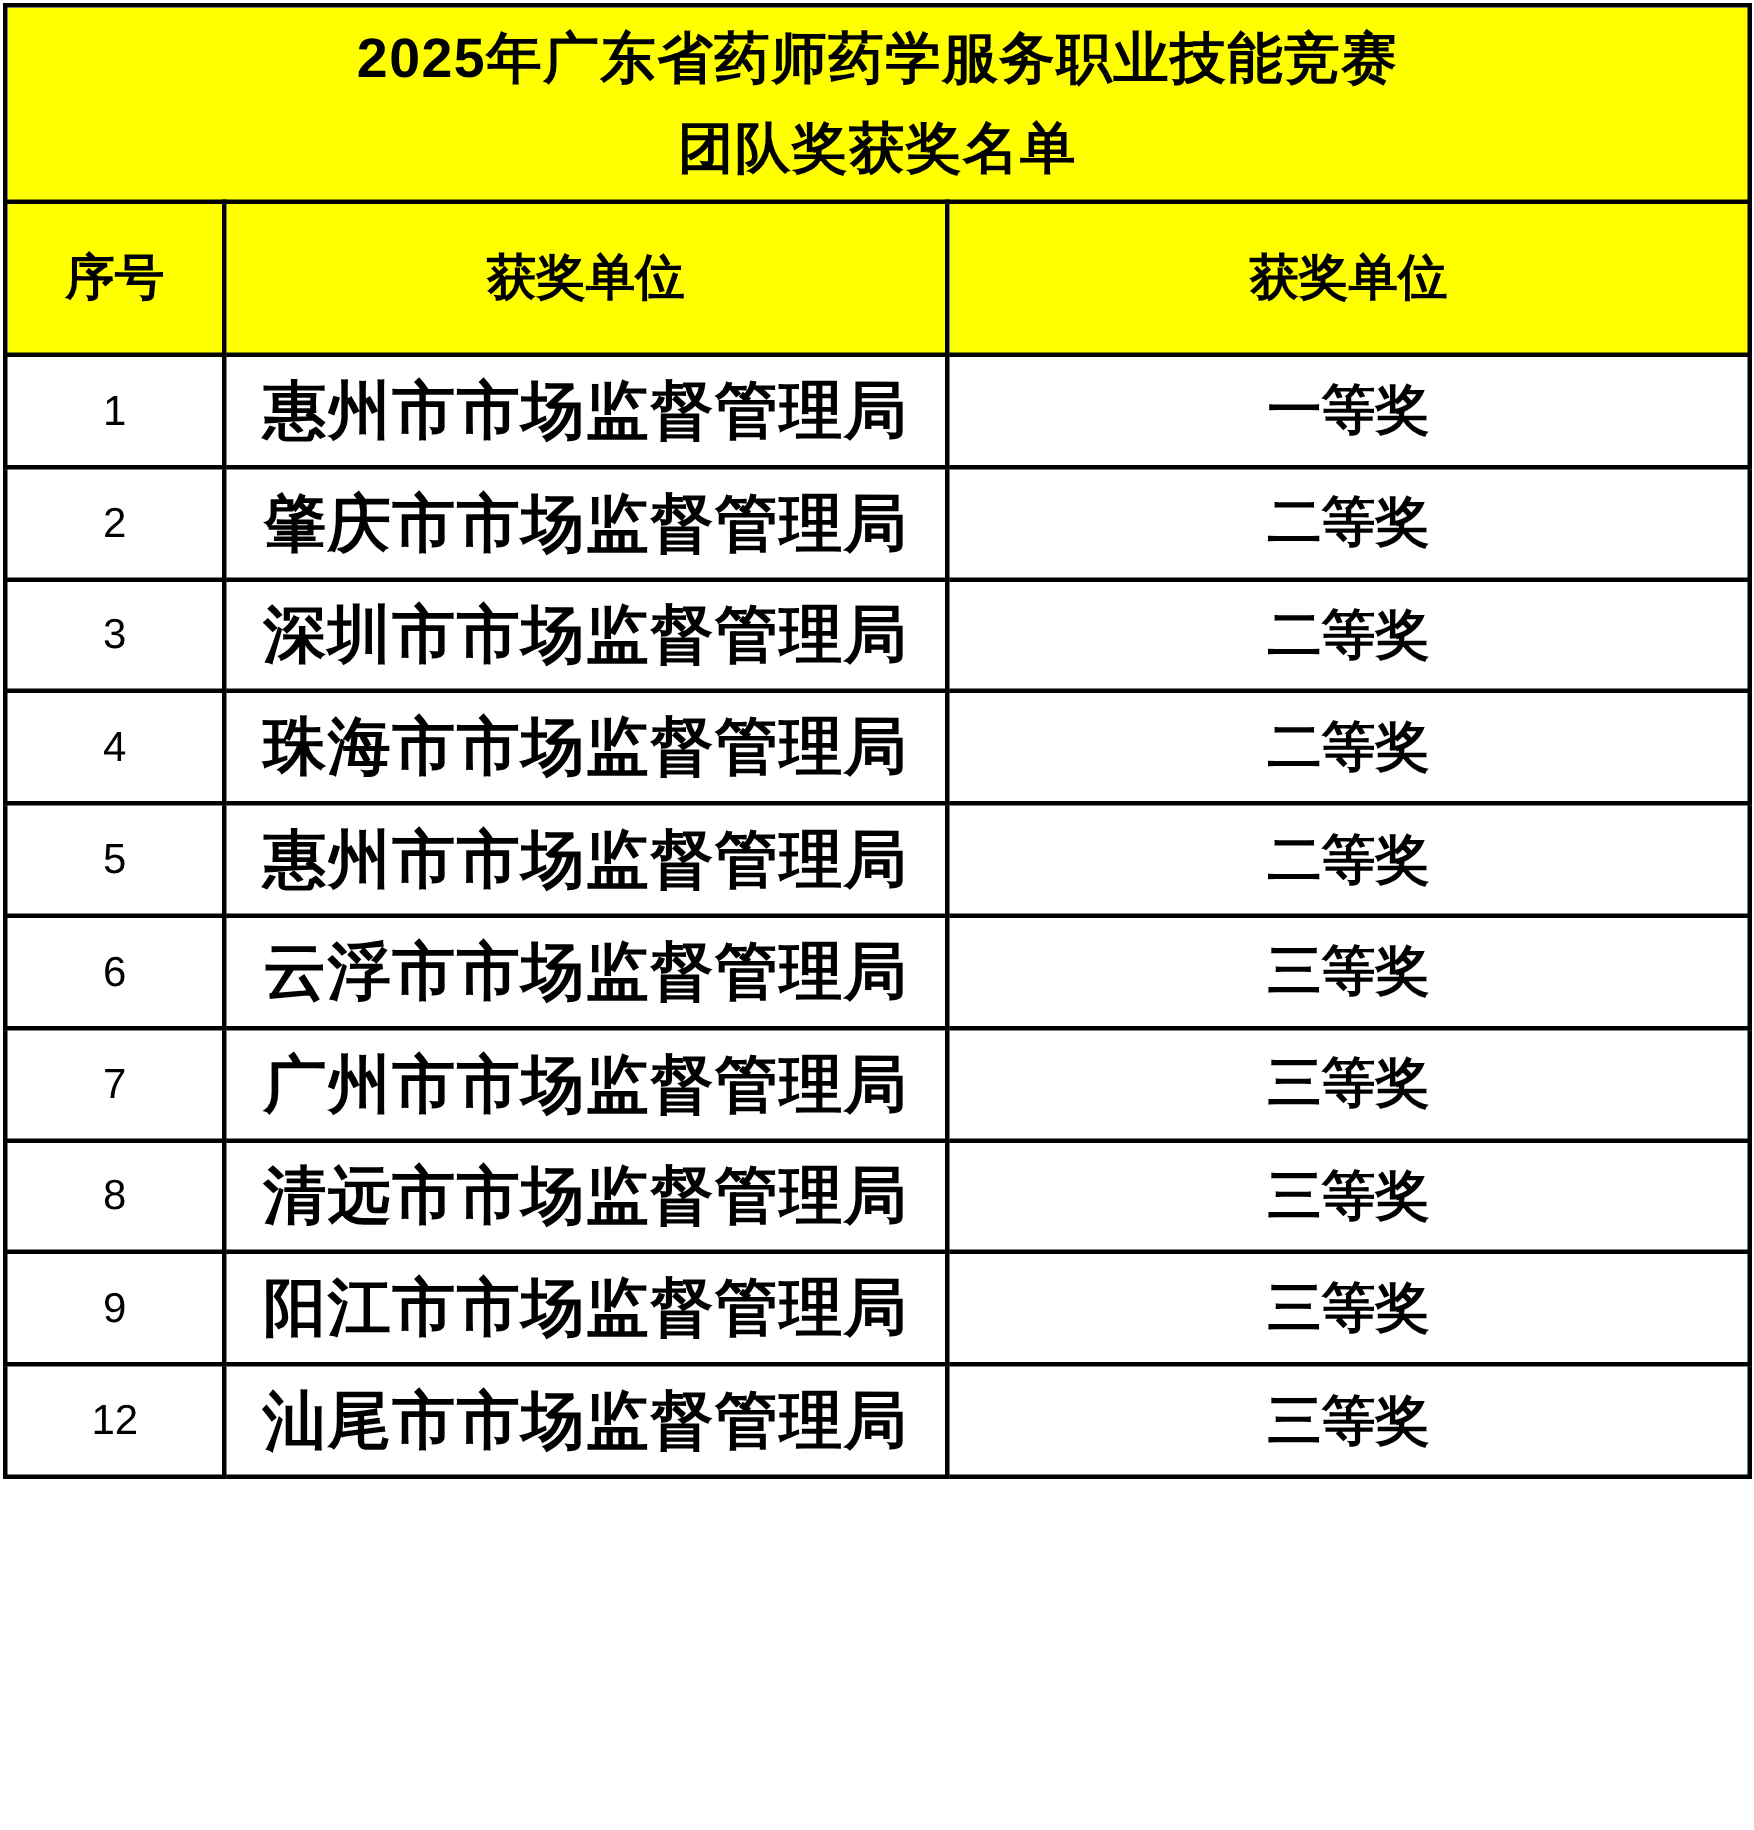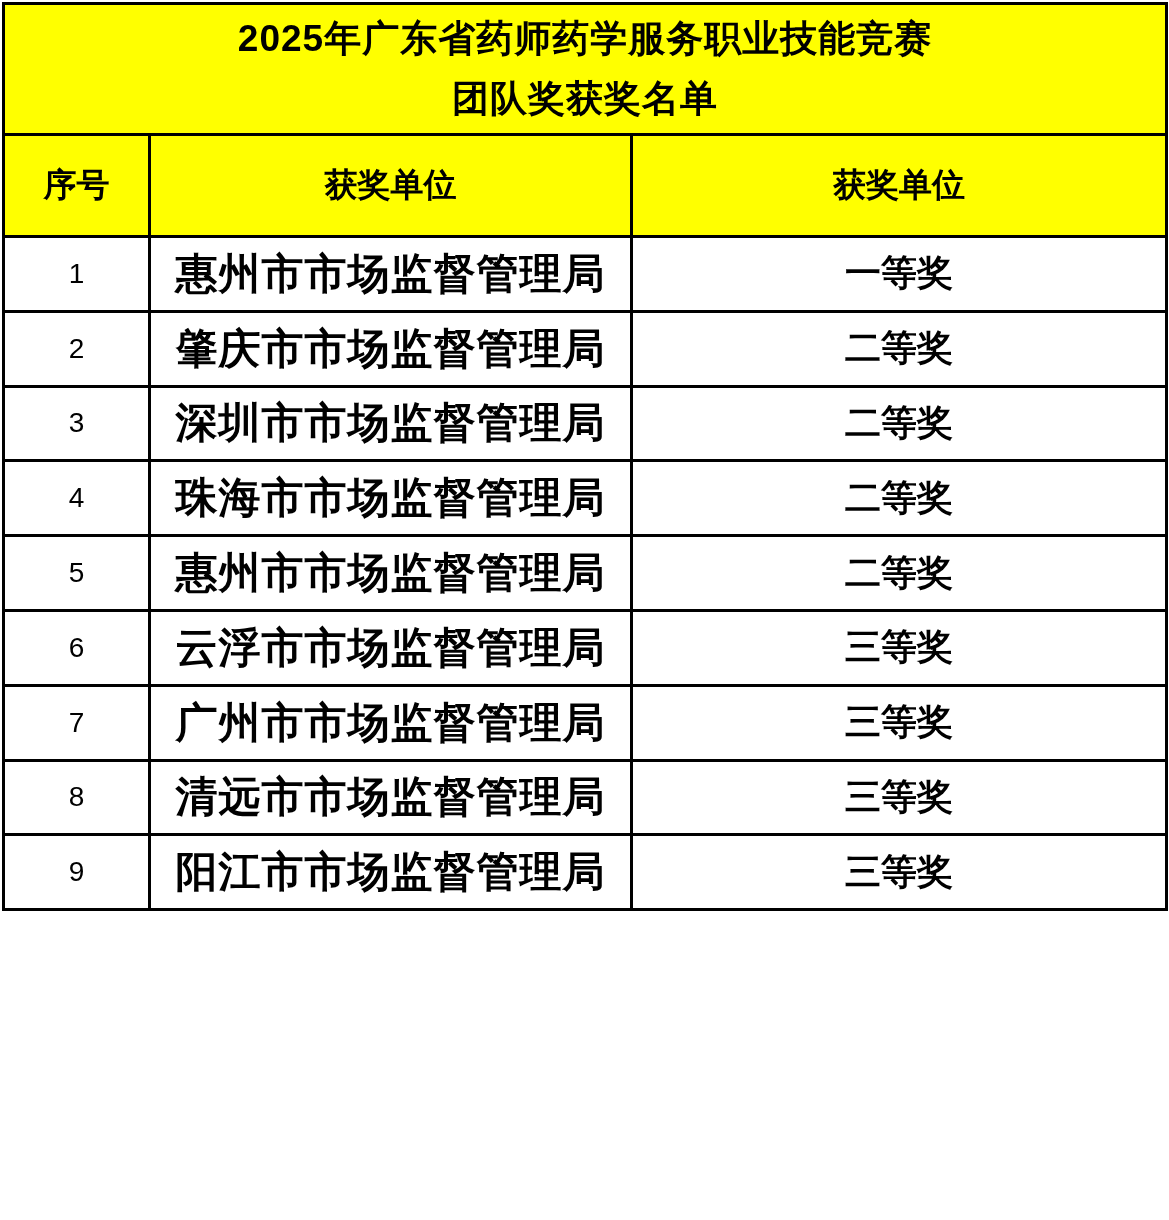--- a/index.html
+++ b/index.html
@@ -140,16 +140,21 @@
   </tr>
 
   <tr class="data-row">
     <td class="cell-no">9</td>
     <td class="cell-unit">阳江市市场监督管理局</td>
     <td class="cell-award">三等奖</td>
   </tr>
 
 
 
+  <tr class="data-row">
+    <td class="cell-no">12</td>
+    <td class="cell-unit">汕尾市市场监督管理局</td>
+    <td class="cell-award">三等奖</td>
+  </tr>
 
 </tbody>
   </table>
 </div>
 
 </body></html>

